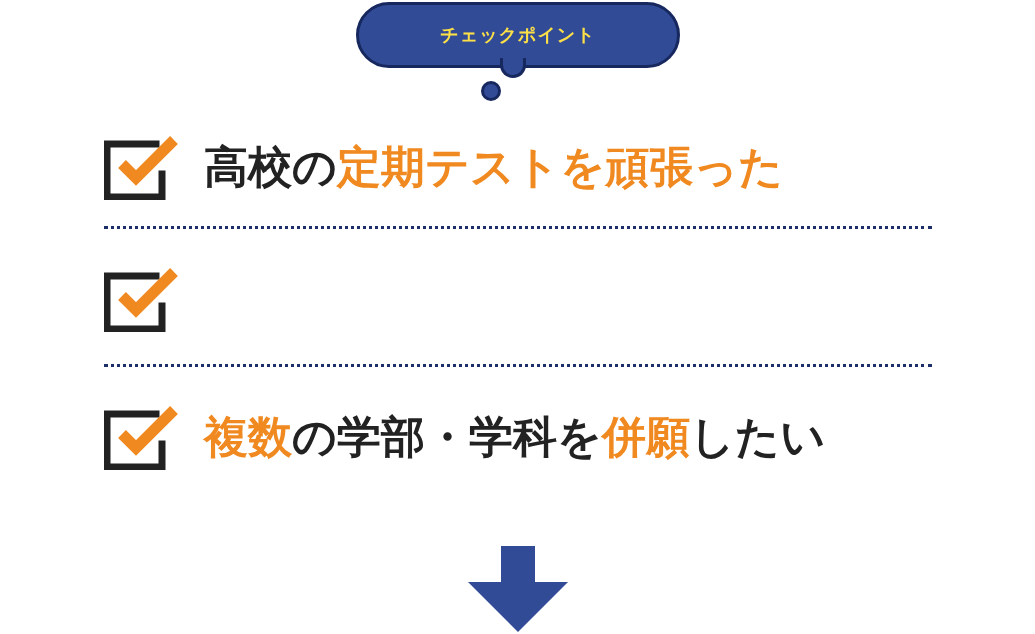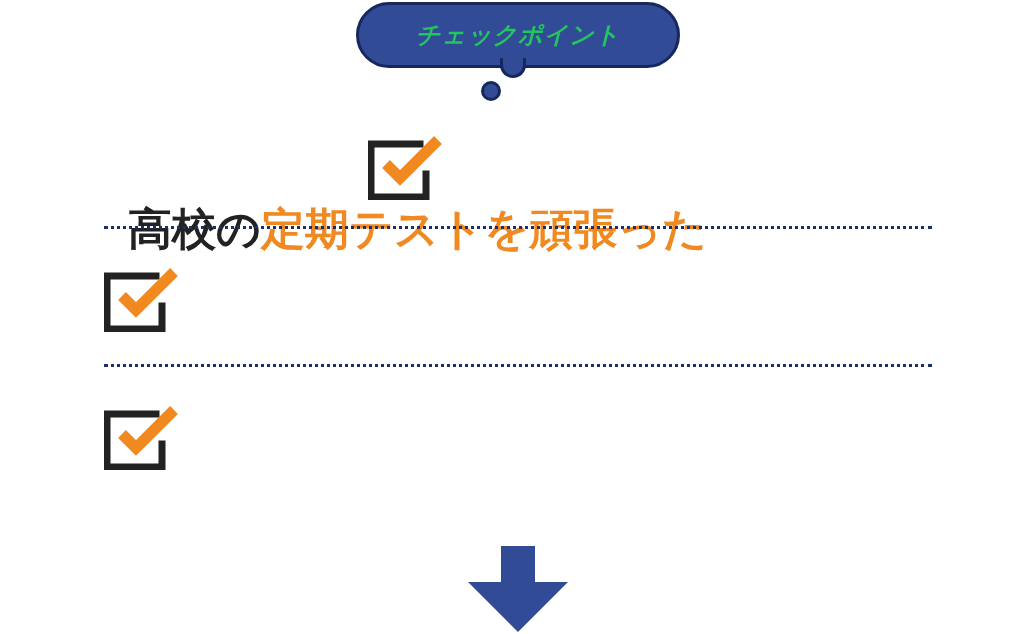--- a/index.html
+++ b/index.html
@@ -1,27 +1,27 @@
 <!DOCTYPE html>
 <html><head>
   <meta charset="utf-8">
   <style>
     html, body { margin: 0; padding: 0; background: #ffffff; }
     body { width: 1035px; height: 634px; position: relative; overflow: hidden;
            font-family: "DejaVu Sans", "Liberation Sans", sans-serif; }
     .bubble { position: absolute; left: 356px; top: 2px; width: 324px; height: 66px;
               background: #324b97; border: 3px solid #17285e; border-radius: 34px;
               box-sizing: border-box; display: flex; align-items: center; justify-content: center; }
-    .bubble-text { color: #22c55e; font-weight: bold; font-size: 24px; letter-spacing: 1px; font-style: italic; }
+    .bubble-text { color: #fde047; font-weight: bold; font-size: 18px; letter-spacing: 1px; }
     .bubble-tail { position: absolute; left: 500px; top: 58px; width: 26px; height: 20px;
                    background: #324b97; border: 3px solid #17285e; border-top: none;
                    border-radius: 0 0 14px 14px; box-sizing: border-box; }
     .bubble-dot { position: absolute; left: 481px; top: 81px; width: 20px; height: 20px;
                   background: #324b97; border: 3px solid #17285e; border-radius: 50%; box-sizing: border-box; }
-    .row { position: absolute; left: 104px; height: 66px; display: flex; align-items: center; flex-direction: column; }
+    .row { position: absolute; left: 104px; height: 66px; display: flex; align-items: center; }
     .check { width: 76px; height: 66px; position: relative; flex: 0 0 auto; }
     .check svg { display: block; }
     .text { margin-left: 24px; font-weight: bold; font-size: 44px; color: #222222; white-space: nowrap; letter-spacing: 0; }
     .hl { color: #f0891f; }
     .divider { position: absolute; left: 104px; width: 828px; height: 0;
                border-top: 3px dotted #1d2f68; }
     .arrow { position: absolute; left: 468px; top: 546px; }
   </style>
 </head>
 <body>
@@ -57,19 +57,22 @@
 
 <div class="divider" style="top:364px;"></div>
 
 <div class="row" style="top:404px;">
   <div class="check">
     <svg width="76" height="66" viewBox="0 0 76 66">
       <path d="M3 10 H52 M3 10 V63 H58 V40" fill="none" stroke="#222222" stroke-width="7" stroke-linecap="square"></path>
       <path d="M18 30 L32 44 L70 6" fill="none" stroke="#f0891f" stroke-width="11" stroke-linecap="butt" stroke-linejoin="miter"></path>
     </svg>
   </div>
+  <div class="text">
+    <span class="hl">複数</span><span>の学部・学科を</span><span class="hl">併願</span><span>したい</span>
+  </div>
 </div>
 
 <div class="arrow">
   <svg width="100" height="88" viewBox="0 0 100 88">
     <polygon points="33,0 67,0 67,36 100,36 50,86 0,36 33,36" fill="#324b97"></polygon>
   </svg>
 </div>
 
 </body></html>

